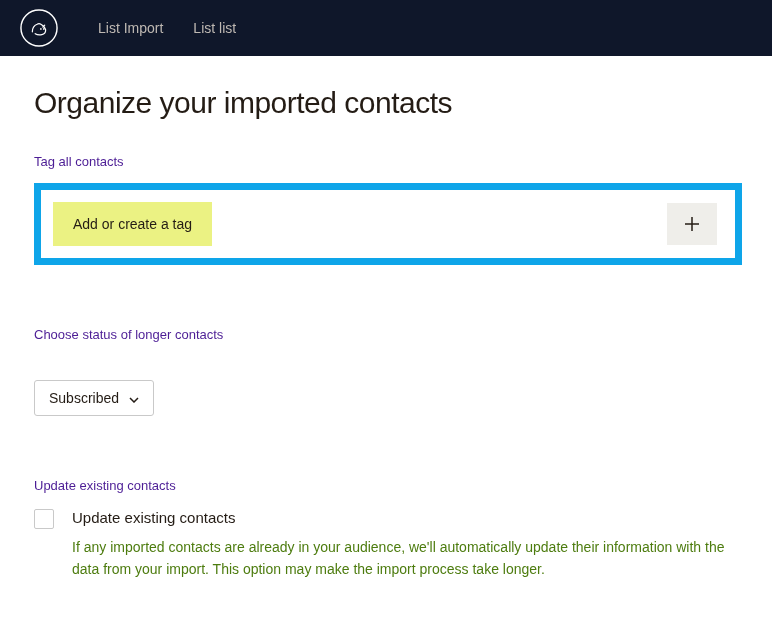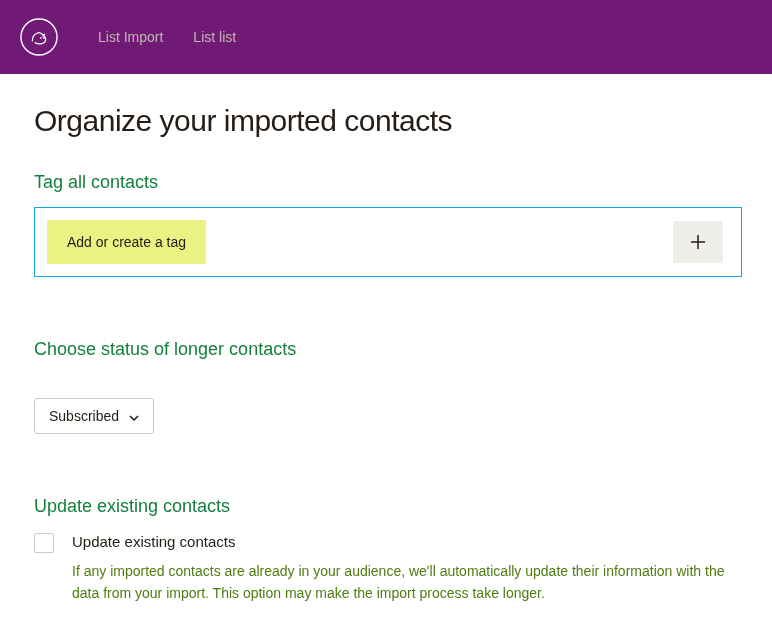--- a/index.html
+++ b/index.html
@@ -6,22 +6,22 @@
       margin: 0;
       padding: 0;
       box-sizing: border-box;
     }
     body {
       font-family: 'Helvetica Neue', Helvetica, Arial, sans-serif;
       background: #fff;
       width: 772px;
     }
     .top-nav {
-      background: #701a75;
-      height: 74px;
+      background: #0f172a;
+      height: 56px;
       display: flex;
       align-items: center;
       padding: 0 20px;
     }
     .logo-wrap {
       width: 38px;
       height: 38px;
       margin-right: 40px;
       display: flex;
       align-items: center;
@@ -38,27 +38,27 @@
       padding: 30px 30px 30px 34px;
     }
     .page-title {
       font-size: 30px;
       font-weight: 400;
       color: #241c15;
       margin-bottom: 34px;
       letter-spacing: -0.5px;
     }
     .section-heading {
-      font-size: 18px;
+      font-size: 13px;
       font-weight: 400;
-      color: #15803d;
+      color: #4c1d95;
       margin-bottom: 14px;
     }
     .tag-box {
-      border: 1px solid #0ea5e9;
+      border: 7px solid #0ea5e9;
       padding: 12px;
       display: flex;
       align-items: center;
       justify-content: space-between;
       margin-bottom: 62px;
     }
     .tag-chip {
       background: #ebf283;
       padding: 14px 20px;
       font-size: 14px;

